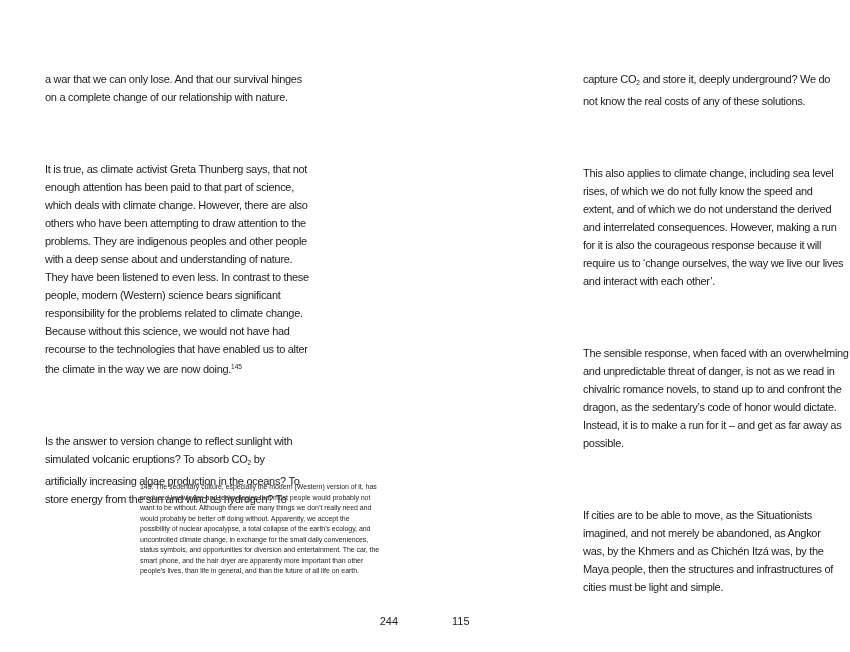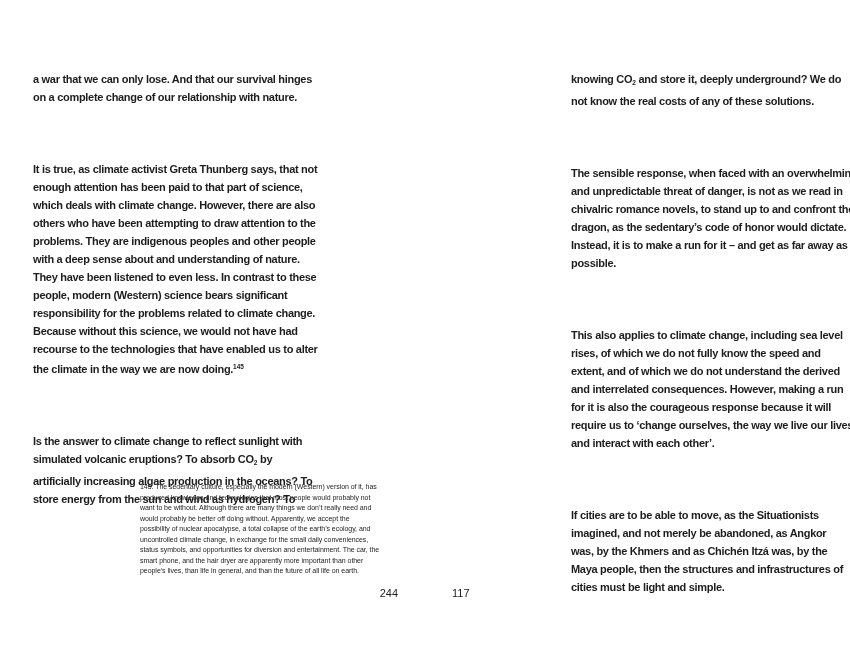--- a/index.html
+++ b/index.html
@@ -21,23 +21,22 @@
     top: 34px;
     width: 262px;
     font-size: 11px;
     line-height: 18px;
     letter-spacing: -0.3px;
     white-space: pre;
   }
   .left-col  { left: 29px; }
   .right-col { left: 567px; }
   .col p {
-    margin: 0 0 18px 4px;
+    margin: 0 0 18px 16px;
     padding: 0;
-    font-weight: bold;
   }
   .col p:last-child { margin-bottom: 0; }
   sup.fnref {
     font-size: 6.5px;
     letter-spacing: 0;
     vertical-align: 4px;
   }
   sub.chem {
     font-size: 6.5px;
     letter-spacing: 0;
@@ -49,21 +48,21 @@
     top: 482px;
     width: 258px;
     font-size: 7px;
     line-height: 10.5px;
     letter-spacing: -0.05px;
     white-space: pre;
     color: #242424;
   }
   .pagenum {
     position: absolute;
-    top: 584px;
+    top: 612px;
     font-size: 11px;
     line-height: 18px;
     color: #1d1d1d;
   }
   .pagenum-left {
     left: 140px;
     width: 258px;
     text-align: right;
   }
   .pagenum-right {
@@ -83,57 +82,57 @@
 which deals with climate change. However, there are also
 others who have been attempting to draw attention to the
 problems. They are indigenous peoples and other people
 with a deep sense about and understanding of nature.
 They have been listened to even less. In contrast to these
 people, modern (Western) science bears significant
 responsibility for the problems related to climate change.
 Because without this science, we would not have had
 recourse to the technologies that have enabled us to alter
 the climate in the way we are now doing.</span><sup class="fnref">145</sup></p>
-    <p><span>Is the answer to climate change to reflect sunlight with
+    <p><span>Is the answer to version change to reflect sunlight with
 simulated volcanic eruptions? To absorb CO</span><sub class="chem">2</sub><span> by
 artificially increasing algae production in the oceans? To
 store energy from the sun and wind as hydrogen? To</span></p>
   </div>
 
   <div class="footnote">145. The sedentary culture, especially the modern (Western) version of it, has
 produced knowledge and technologies that most people would probably not
 want to be without. Although there are many things we don’t really need and
 would probably be better off doing without. Apparently, we accept the
 possibility of nuclear apocalypse, a total collapse of the earth’s ecology, and
 uncontrolled climate change, in exchange for the small daily conveniences,
 status symbols, and opportunities for diversion and entertainment. The car, the
 smart phone, and the hair dryer are apparently more important than other
 people’s lives, than life in general, and than the future of all life on earth.</div>
 
   <div class="pagenum pagenum-left">244</div>
 
   <div class="col right-col">
-    <p><span>knowing CO</span><sub class="chem">2</sub><span> and store it, deeply underground? We do
+    <p><span>capture CO</span><sub class="chem">2</sub><span> and store it, deeply underground? We do
 not know the real costs of any of these solutions.</span></p>
-    <p><span>The sensible response, when faced with an overwhelming
-and unpredictable threat of danger, is not as we read in
-chivalric romance novels, to stand up to and confront the
-dragon, as the sedentary’s code of honor would dictate.
-Instead, it is to make a run for it – and get as far away as
-possible.</span></p>
     <p><span>This also applies to climate change, including sea level
 rises, of which we do not fully know the speed and
 extent, and of which we do not understand the derived
 and interrelated consequences. However, making a run
 for it is also the courageous response because it will
 require us to ‘change ourselves, the way we live our lives
 and interact with each other’.</span></p>
+    <p><span>The sensible response, when faced with an overwhelming
+and unpredictable threat of danger, is not as we read in
+chivalric romance novels, to stand up to and confront the
+dragon, as the sedentary’s code of honor would dictate.
+Instead, it is to make a run for it – and get as far away as
+possible.</span></p>
     <p><span>If cities are to be able to move, as the Situationists
 imagined, and not merely be abandoned, as Angkor
 was, by the Khmers and as Chichén Itzá was, by the
 Maya people, then the structures and infrastructures of
 cities must be light and simple.</span></p>
     
   </div>
 
-  <div class="pagenum pagenum-right">117</div>
+  <div class="pagenum pagenum-right">115</div>
 
 </div>
 
 </body></html>

